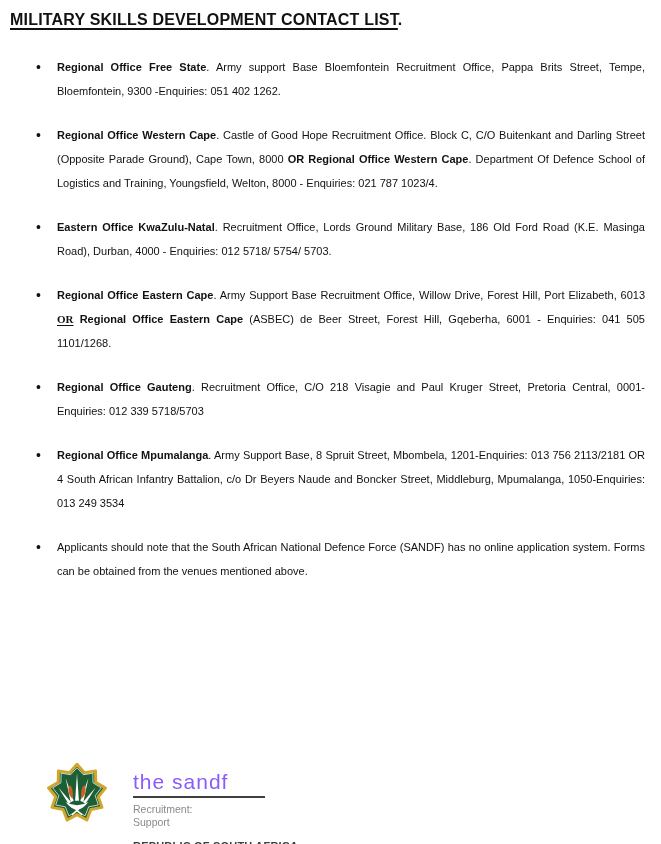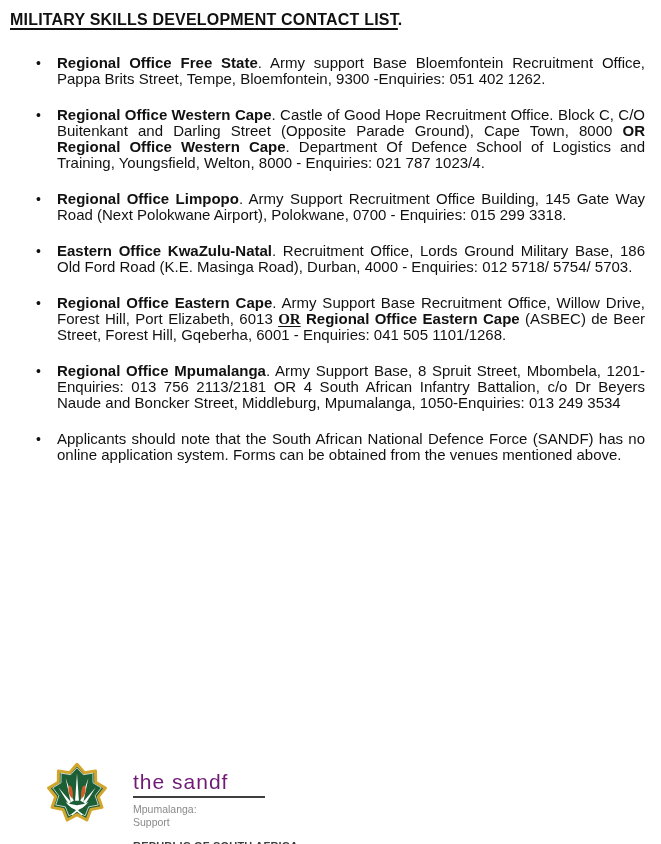--- a/index.html
+++ b/index.html
@@ -26,22 +26,22 @@
   }
   ul.contact-list {
     list-style: none;
     margin: 26px 0 0 0;
     padding: 0 16px 0 35px;
   }
   li.bullet-item {
     position: relative;
     padding-left: 22px;
     margin-bottom: 20px;
-    font-size: 15px;
-    line-height: 16px;
+    font-size: 11px;
+    line-height: 24px;
     text-align: justify;
   }
   li.bullet-item::before {
     content: "\2022";
     position: absolute;
     left: 1px;
     top: 0;
     font-size: 14px;
   }
   .b { font-weight: bold; }
@@ -77,23 +77,23 @@
 </head>
 <body>
 
 <div class="page">
 
   <h1 class="title"><span class="title-underline">MILITARY SKILLS DEVELOPMENT CONTACT LIST</span><span>.</span></h1>
 
   <ul class="contact-list">
       <li class="bullet-item"><span class="b ">Regional Office Free State</span><span class="">. Army support Base Bloemfontein Recruitment Office, Pappa Brits Street, Tempe, Bloemfontein, 9300 -Enquiries: 051 402 1262.</span></li>
       <li class="bullet-item"><span class="b ">Regional Office Western Cape</span><span class="">. Castle of Good Hope Recruitment Office. Block C, C/O Buitenkant and Darling Street (Opposite Parade Ground), Cape Town, 8000 </span><span class="b ">OR Regional Office Western Cape</span><span class="">. Department Of Defence School of Logistics and Training, Youngsfield, Welton, 8000 - Enquiries: 021 787 1023/4.</span></li>
-      <li class="bullet-item"><span class="b ">Regional Office Limpopo</span><span class="">. Army Support Recruitment Office Building, 145 Gate Way Road (Next Polokwane Airport), Polokwane, 0700 - Enquiries: 015 299 3318.</span></li>
       <li class="bullet-item"><span class="b ">Eastern Office KwaZulu-Natal</span><span class="">. Recruitment Office, Lords Ground Military Base, 186 Old Ford Road (K.E. Masinga Road), Durban, 4000 - Enquiries: 012 5718/ 5754/ 5703.</span></li>
       <li class="bullet-item"><span class="b ">Regional Office Eastern Cape</span><span class="">. Army Support Base Recruitment Office, Willow Drive, Forest Hill, Port Elizabeth, 6013 </span><span class="b u">OR</span><span class="b "> Regional Office Eastern Cape</span><span class=""> (ASBEC) de Beer Street, Forest Hill, Gqeberha, 6001 - Enquiries: 041 505 1101/1268.</span></li>
+      <li class="bullet-item"><span class="b ">Regional Office Gauteng</span><span class="">. Recruitment Office, C/O 218 Visagie and Paul Kruger Street, Pretoria Central, 0001- Enquiries: 012 339 5718/5703</span></li>
       <li class="bullet-item"><span class="b ">Regional Office Mpumalanga</span><span class="">. Army Support Base, 8 Spruit Street, Mbombela, 1201-Enquiries: 013 756 2113/2181 OR 4 South African Infantry Battalion, c/o Dr Beyers Naude and Boncker Street, Middleburg, Mpumalanga, 1050-Enquiries: 013 249 3534</span></li>
       <li class="bullet-item"><span class="">Applicants should note that the South African National Defence Force (SANDF) has no online application system. Forms can be obtained from the venues mentioned above.</span></li>
     </ul>
 
   <div class="footer">
     <div class="badge-wrap">
       <svg width="60" height="60" viewBox="0 0 100 100" aria-hidden="true">
 
         <polygon points="50,2 62.3,16.2 80.9,13.2 81.2,32 97.3,41.7 85.5,56.3 91.6,74 73.1,77.6 66.4,95.1 50,86 33.6,95.1 26.9,77.6 8.4,74 14.5,56.3 2.7,41.7 18.8,32 19.1,13.2 37.7,16.2" fill="#1c5e35" stroke="#d2a62c" stroke-width="5" stroke-linejoin="round"></polygon>
         <polygon points="50,8 60.5,19.5 76.5,17 76.7,33 90.5,41.5 80.3,54.5 85.5,70 69.5,73 63.5,88 50,80.5 36.5,88 30.5,73 14.5,70 19.7,54.5 9.5,41.5 23.3,33 23.5,17 39.5,19.5" fill="none" stroke="#ffffff" stroke-width="1.2" stroke-linejoin="round"></polygon>
@@ -106,23 +106,23 @@
 
         <path d="M36.5 37 Q33 50 42.5 60 Q44.5 49 40.5 39 Z" fill="#cf5f27"></path>
         <path d="M63.5 37 Q67 50 57.5 60 Q55.5 49 59.5 39 Z" fill="#cf5f27"></path>
 
         <path d="M31 65 Q50 90 69 65 Q50 76 31 65 Z" fill="#ffffff"></path>
 
         <path d="M43 73 L58 86 M57 73 L42 86" stroke="#ffffff" stroke-width="2.4" stroke-linecap="round" fill="none"></path>
       </svg>
     </div>
     <div class="logo-text">
-      <div class="brand" style="color: #701a75;">the sandf</div>
+      <div class="brand" style="color: #8b5cf6;">the sandf</div>
       <div class="rule" style="background: rgb(63, 63, 63);"></div>
       <div class="dept" style="color: rgb(138, 138, 138);">
-        <span class="dept-line">Mpumalanga:</span>
+        <span class="dept-line">Recruitment:</span>
         <span class="dept-line">Support</span>
       </div>
       <div class="country" style="color: rgb(61, 61, 61);">REPUBLIC OF SOUTH AFRICA</div>
     </div>
   </div>
 
 </div>
 
 </body></html>

